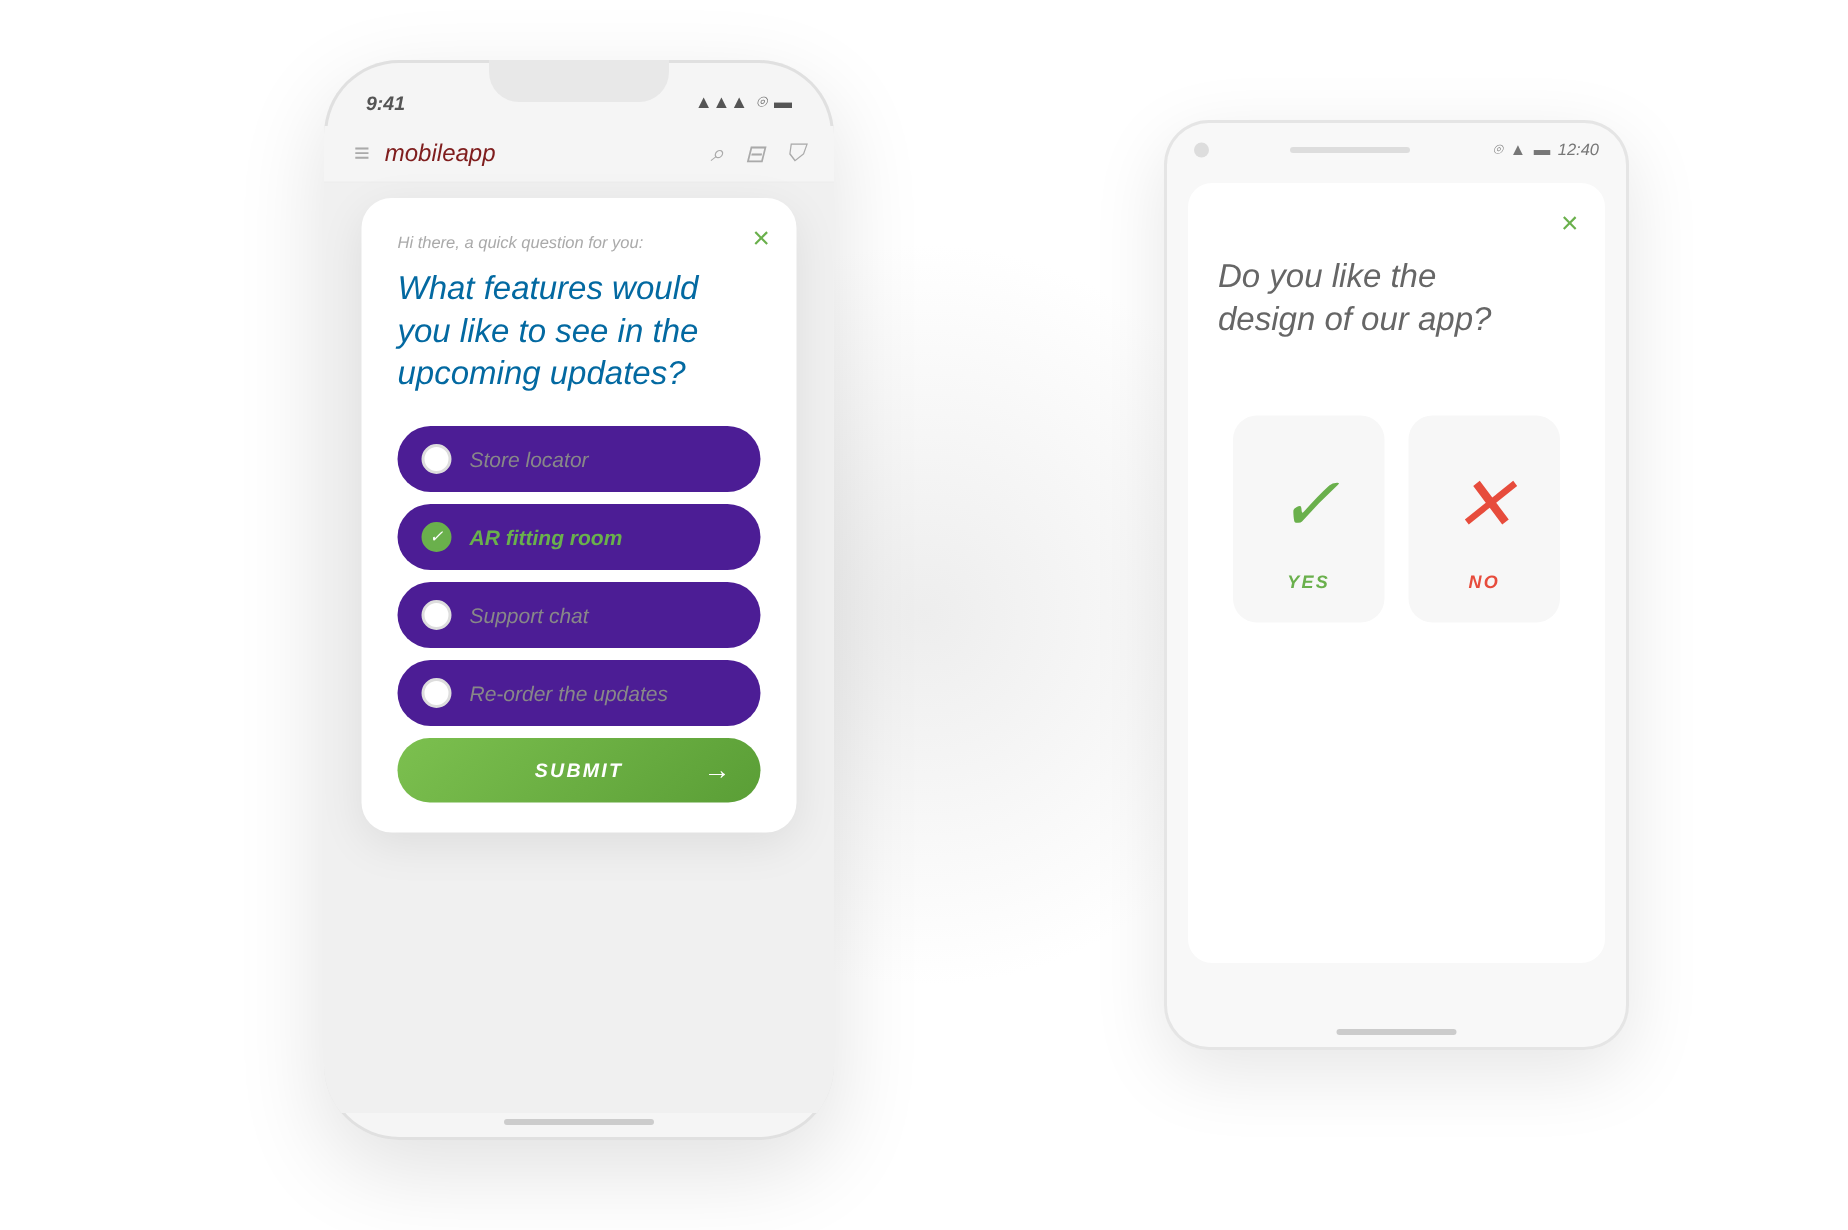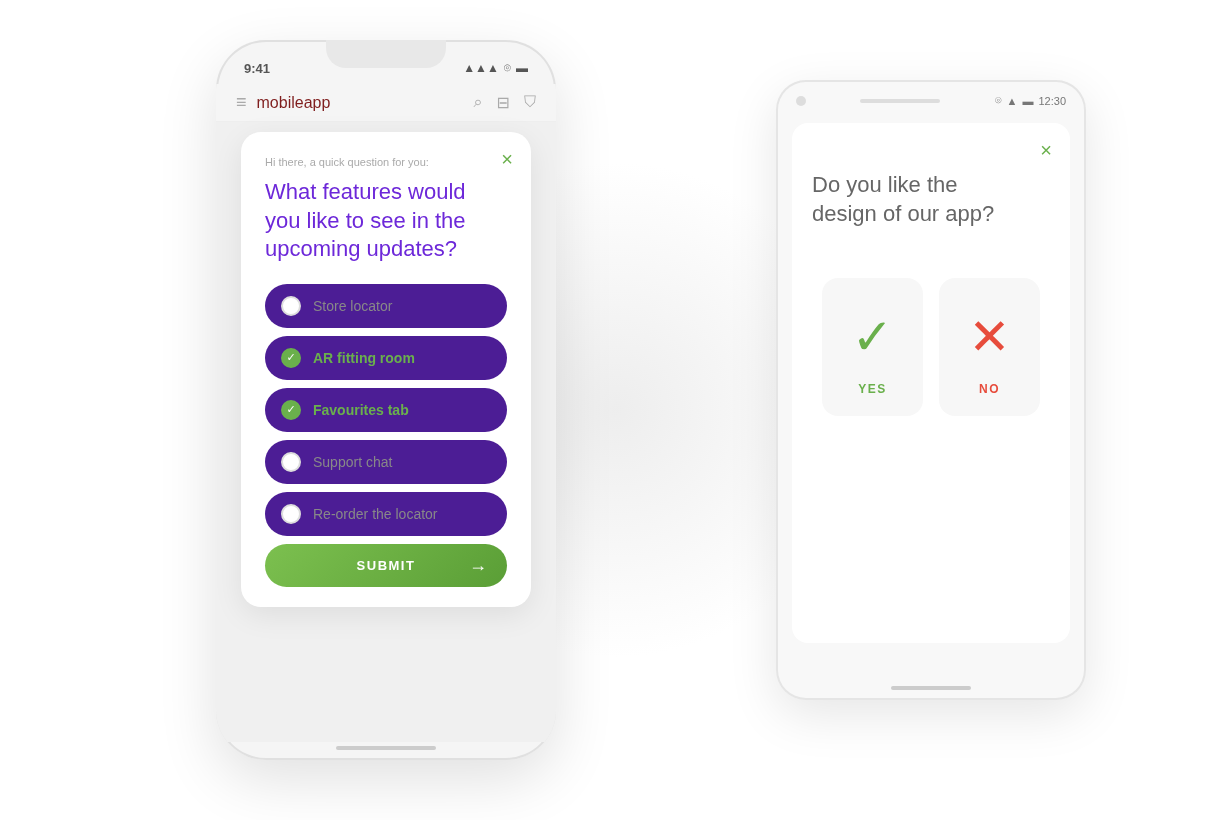--- a/index.html
+++ b/index.html
@@ -13,20 +13,21 @@
       font-family: -apple-system, BlinkMacSystemFont, 'Segoe UI', sans-serif;
       overflow: hidden;
     }
     .scene {
       position: relative;
       width: 1100px;
       height: 780px;
       display: flex;
       align-items: center;
       justify-content: center;
+      font-style: italic;
     }
 
     
     .phone-1 {
       position: absolute;
       left: 150px;
       top: 20px;
       width: 340px;
       height: 720px;
       background: #f5f5f5;
@@ -110,21 +111,21 @@
       cursor: pointer;
     }
     .modal-subtitle {
       font-size: 11px;
       color: #aaa;
       margin-bottom: 10px;
     }
     .modal-title {
       font-size: 22px;
       font-weight: 400;
-      color: #6d28d9;
+      color: #0369a1;
       line-height: 1.3;
       margin-bottom: 20px;
     }
     .option-row {
       display: flex;
       align-items: center;
       background: #4c1d95;
       border-radius: 30px;
       padding: 12px 16px;
       margin-bottom: 8px;
@@ -347,51 +348,47 @@
 
           <div class="option-row">
             <div class="option-radio"></div>
             <span class="option-label">Store locator</span>
           </div>
           <div class="option-row">
             <div class="option-radio checked"></div>
             <span class="option-label selected">AR fitting room</span>
           </div>
           <div class="option-row">
-            <div class="option-radio checked"></div>
-            <span class="option-label selected">Favourites tab</span>
-          </div>
-          <div class="option-row">
             <div class="option-radio"></div>
             <span class="option-label">Support chat</span>
           </div>
           <div class="option-row">
             <div class="option-radio"></div>
-            <span class="option-label">Re-order the locator</span>
+            <span class="option-label">Re-order the updates</span>
           </div>
 
           <div class="submit-btn">
             <span class="submit-label">SUBMIT</span>
             <span class="submit-arrow">→</span>
           </div>
         </div>
       </div>
     </div>
     <div class="phone-home-bar"></div>
   </div>
 
   <div class="phone-2">
     <div class="phone2-top">
       <div class="p2-camera"></div>
       <div class="p2-topbar"></div>
       <div class="p2-status">
         <span>⌾</span>
         <span>▲</span>
         <span>▬</span>
-        <span>12:30</span>
+        <span>12:40</span>
       </div>
     </div>
     <div class="p2-modal">
       <span class="p2-close">×</span>
       <p class="p2-question">Do you like the design of our app?</p>
       <div class="p2-choices">
         <div class="p2-choice">
           <div class="p2-check-icon">✓</div>
           <span class="p2-choice-label yes">YES</span>
         </div>

